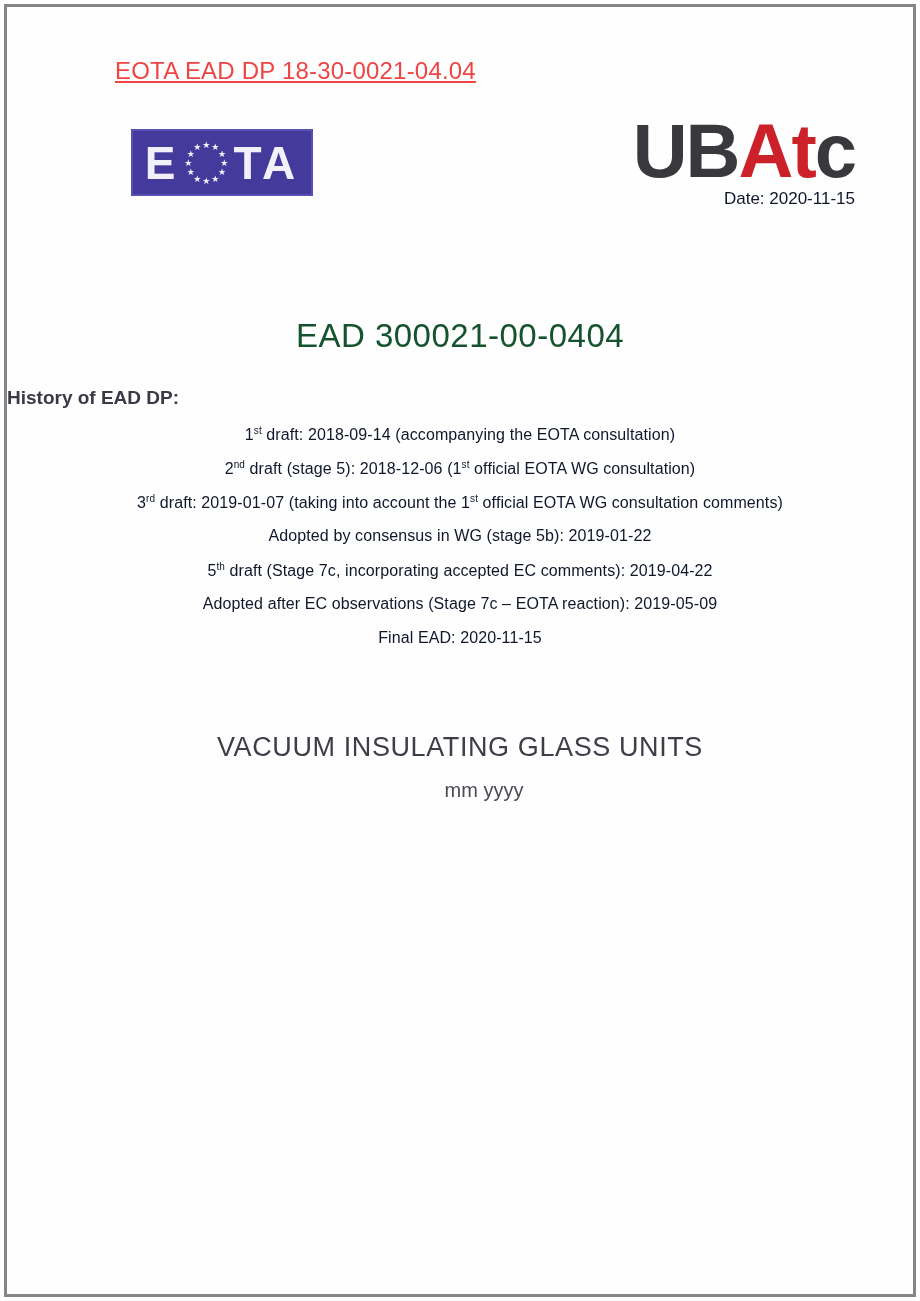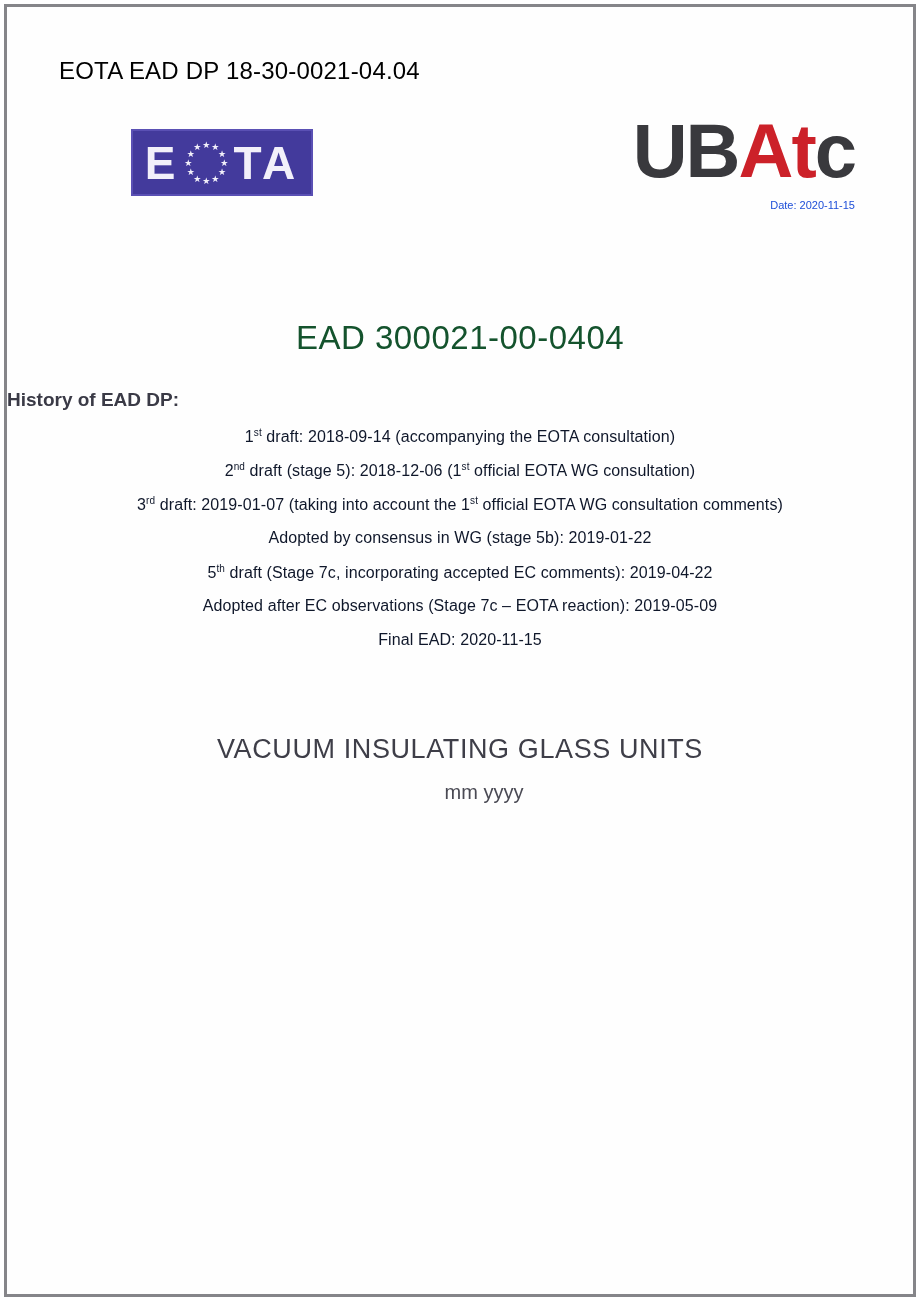--- a/index.html
+++ b/index.html
@@ -10,24 +10,25 @@
     color: #42424c;
     position: relative;
   }
   .page {
     position: absolute; left: 4px; top: 4px; right: 4px; bottom: 4px;
     border: 3px solid #858589;
     background: #fefefe;
     overflow: hidden;
   }
   .doc-code {
-    margin: 50px 0 0 52px;
+    margin: 50px 0 0 108px;
     font-size: 24px;
-    color: #000000;
+    color: #ef4444;
     letter-spacing: 0.2px;
+    text-decoration: underline;
   }
   .logo-row {
     display: flex;
     justify-content: space-between;
     align-items: flex-start;
     margin: 44px 58px 0 124px;
   }
   
   .eota-logo {
     width: 182px; height: 67px;
@@ -65,23 +66,22 @@
   .ubatc-logo {
     font-size: 76px;
     font-weight: bold;
     letter-spacing: -2px;
     line-height: 1.0;
     color: #39393d;
     text-align: right;
   }
   .ubatc-accent { color: #cc2129; }
   .date-line {
-    margin-top: 10px;
-    font-size: 11px;
-    color: #1d4ed8;
+    font-size: 17px;
+    color: #0f172a;
   }
   
   .ead-number {
     margin-top: 108px;
     text-align: center;
     font-size: 33px;
     color: #14532d;
     letter-spacing: 0.5px;
   }
   .history-heading {

